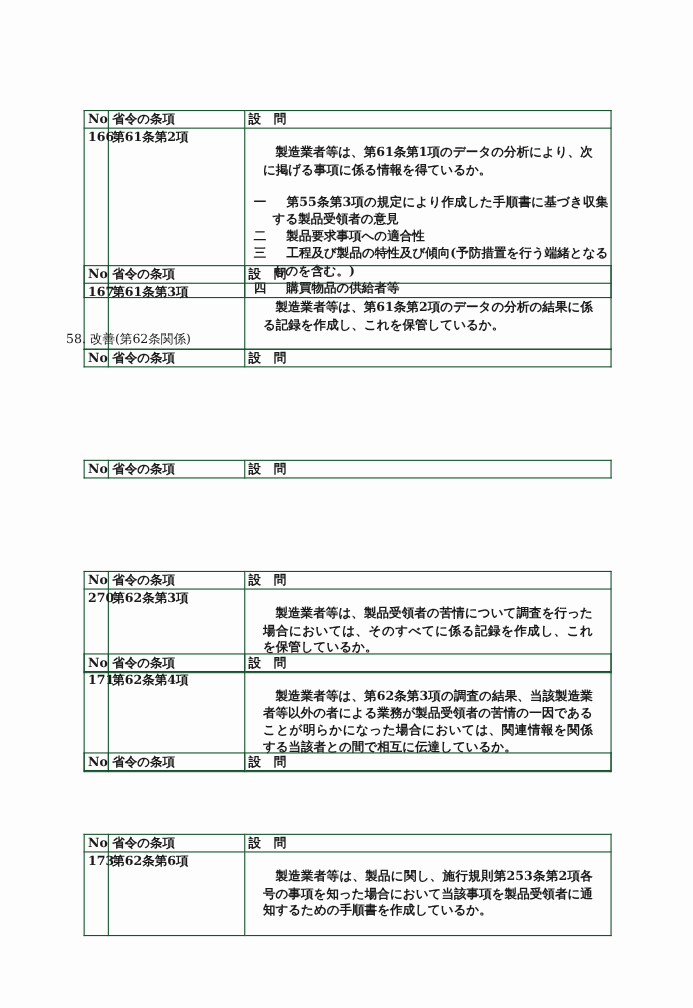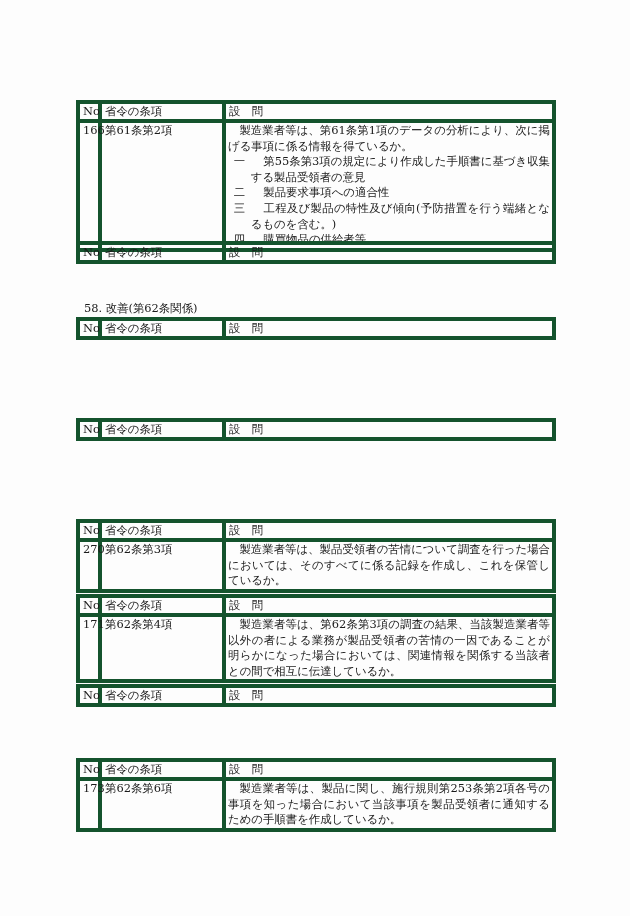--- a/index.html
+++ b/index.html
@@ -6,32 +6,32 @@
   body {
     width: 630px; height: 916px; background: #fdfdfd; position: relative; overflow: hidden;
     font-family: "DejaVu Serif", "Liberation Serif", serif; color: #1a1a1a;
   }
   .tbl {
     position: absolute; left: 76px; width: 480px;
     border-collapse: collapse; table-layout: fixed;
     font-size: 11.4px; line-height: 15.6px;
   }
   .tbl td, .tbl th {
-    border: 4px solid #14532d; padding: 0 3px; vertical-align: top; font-weight: normal; text-align: left;
+    border: 1px solid #14532d; padding: 0 3px; vertical-align: top; font-weight: bold; text-align: left;
   }
   .tbl .c-no { width: 22px; }
   .tbl .c-cl { width: 124px; }
   .tbl .c-q  { width: auto; }
   .tbl th { height: 15px; line-height: 15px; }
   .tbl td.q { padding-left: 2px; padding-right: 2px; text-align: justify; }
-  .ind { text-indent: 1em; margin: 0; }
+  .ind { text-indent: 1em; margin: 14px; }
   .item { margin: 0; padding-left: 2.0em; text-indent: -1.0em; }
   .item .num { display: inline-block; width: 1.6em; margin-left: 0.5em; }
   .heading {
-    position: absolute; left: 84px; top: 301px; font-size: 11.4px; line-height: 15px;
+    position: absolute; left: 60px; top: 301px; font-size: 11.4px; line-height: 15px;
   }
 </style>
 </head>
 <body>
 
 <table class="tbl" style="top:100px;">
   <colgroup>
       <col class="c-no">
       <col class="c-cl">
       <col class="c-q">
@@ -60,20 +60,27 @@
   <colgroup>
       <col class="c-no">
       <col class="c-cl">
       <col class="c-q">
     </colgroup>
   <tbody>
       <tr>
     <th>No</th>
     <th>省令の条項</th>
     <th>設　問</th>
+  </tr>
+  <tr>
+    <td>167</td>
+    <td>第61条第3項</td>
+    <td class="q">
+          <p class="ind">製造業者等は、第61条第2項のデータの分析の結果に係る記録を作成し、これを保管しているか。</p>
+        </td>
   </tr>
 </tbody>
   </table>
 
 <div class="heading">58. 改善(第62条関係)</div>
 
 <table class="tbl" style="top:317px;">
   <colgroup>
       <col class="c-no">
       <col class="c-cl">

